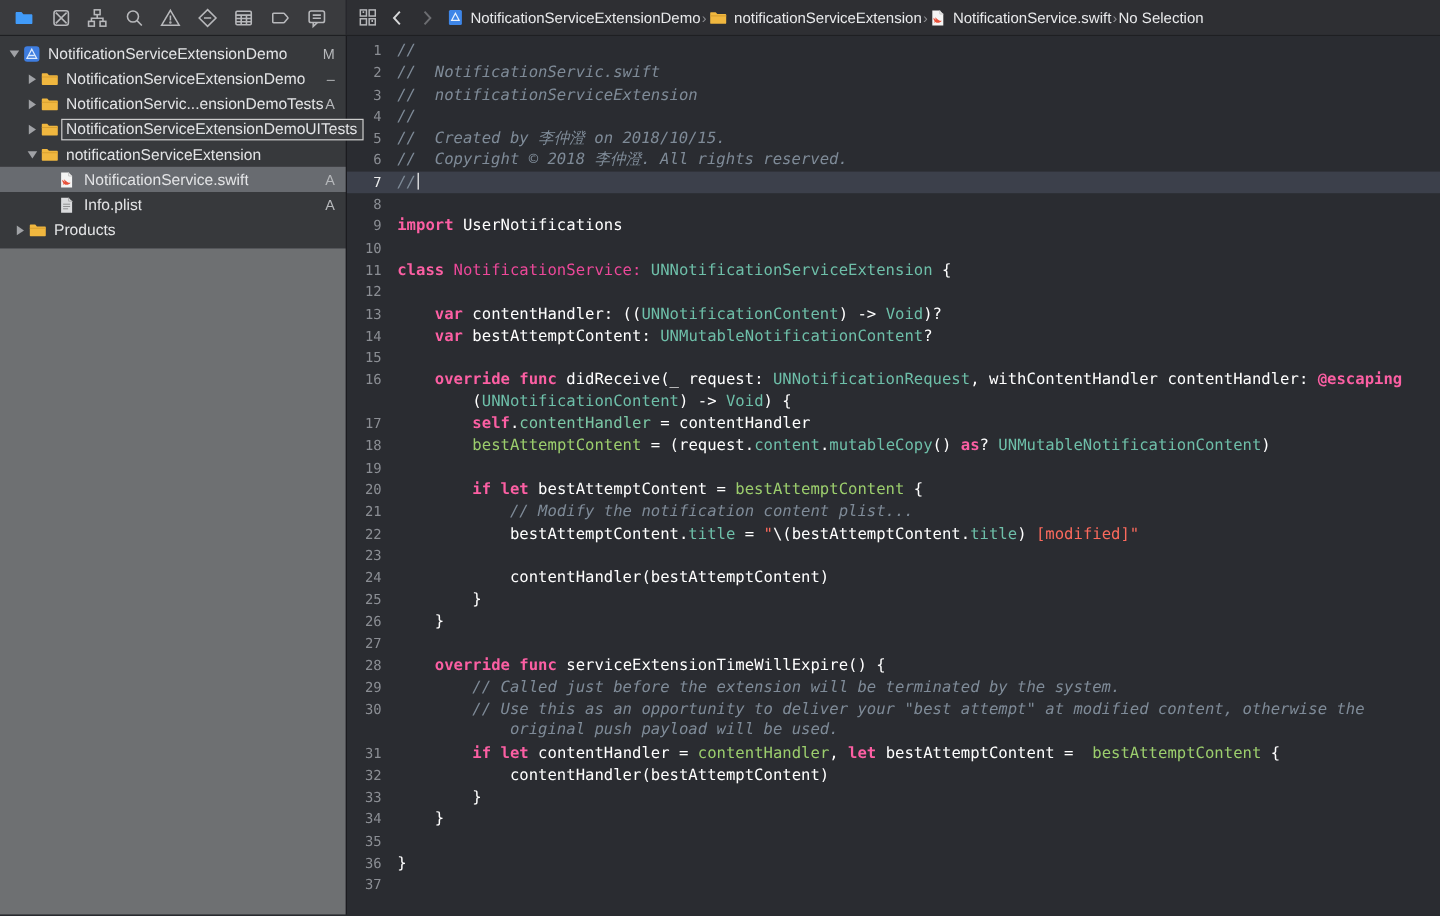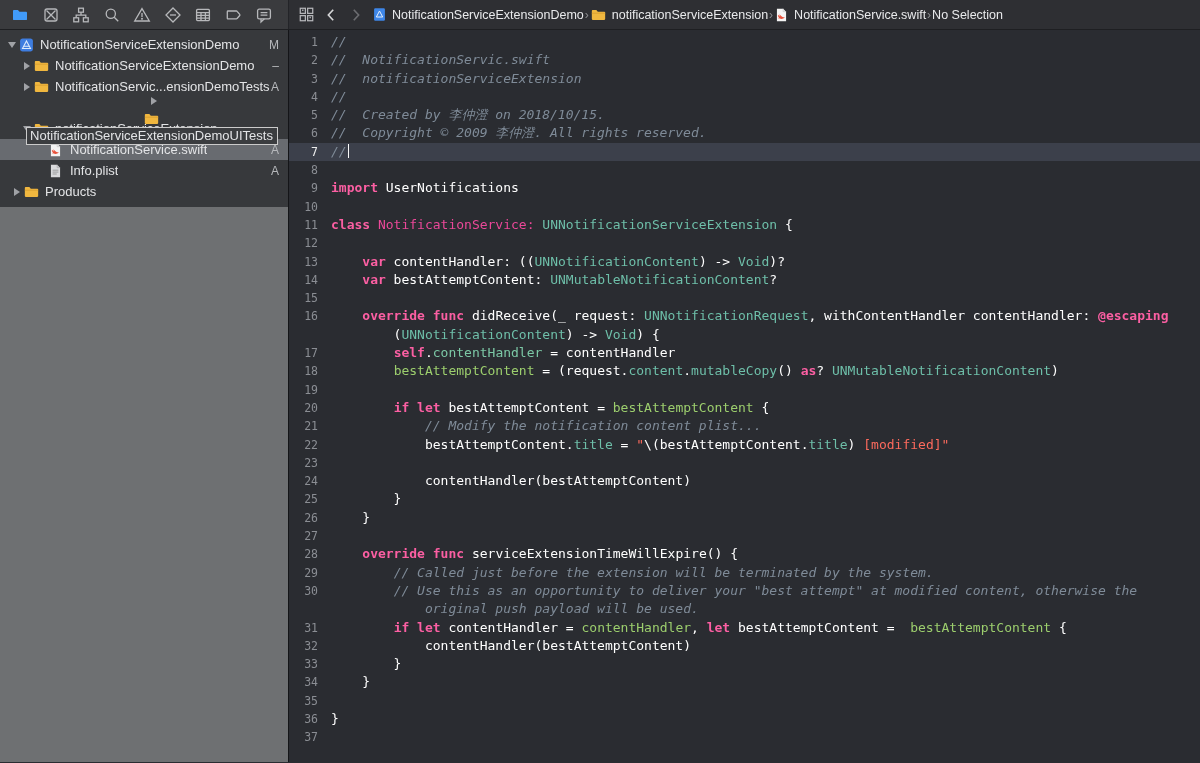--- a/index.html
+++ b/index.html
@@ -209,21 +209,21 @@
           </span>
           <span class="side-icon">
             <svg width="17" height="16" viewBox="0 0 18 18" fill="none" stroke="#b7b8bb" stroke-width="1.3">
               <path d="M1.5 4.4c0-.5.4-.9.9-.9h4.2l1.6 1.8h7.4c.5 0 .9.4.9.9v7.4c0 .5-.4.9-.9.9H2.4c-.5 0-.9-.4-.9-.9z" fill="#f0b73f" stroke="none"></path>
               <path d="M1.5 7h15" stroke="#d9a030" stroke-width="1"></path>
             </svg>
           </span>
           <span class="side-label">NotificationServic...ensionDemoTests</span>
           <span class="side-badge">A</span>
         </div>
-        <div class="side-row" style="padding-left: 20px; flex-direction: column;">
+        <div class="side-row" style="padding-left: 20px;">
           <span class="disc">
             <span class="tri-closed"></span>
           </span>
           <span class="side-icon">
             <svg width="17" height="16" viewBox="0 0 18 18" fill="none" stroke="#b7b8bb" stroke-width="1.3">
               <path d="M1.5 4.4c0-.5.4-.9.9-.9h4.2l1.6 1.8h7.4c.5 0 .9.4.9.9v7.4c0 .5-.4.9-.9.9H2.4c-.5 0-.9-.4-.9-.9z" fill="#f0b73f" stroke="none"></path>
               <path d="M1.5 7h15" stroke="#d9a030" stroke-width="1"></path>
             </svg>
           </span>
           <span class="side-label expansion">NotificationServiceExtensionDemoUITests</span>
@@ -278,21 +278,21 @@
         </div>
       </div>
     <div class="side-rest"></div>
   </div>
   <div class="editor" id="editor">
       <div class="code-row"><span class="ln">1</span><span><span class="it" style="color: rgb(127, 139, 152);">//</span></span></div>
       <div class="code-row"><span class="ln">2</span><span><span class="it" style="color: rgb(127, 139, 152);">//  NotificationServic.swift</span></span></div>
       <div class="code-row"><span class="ln">3</span><span><span class="it" style="color: rgb(127, 139, 152);">//  notificationServiceExtension</span></span></div>
       <div class="code-row"><span class="ln">4</span><span><span class="it" style="color: rgb(127, 139, 152);">//</span></span></div>
       <div class="code-row"><span class="ln">5</span><span><span class="it" style="color: rgb(127, 139, 152);">//  Created by 李仲澄 on 2018/10/15.</span></span></div>
-      <div class="code-row"><span class="ln">6</span><span><span class="it" style="color: rgb(127, 139, 152);">//  Copyright © 2009 李仲澄. All rights reserved.</span></span></div>
+      <div class="code-row"><span class="ln">6</span><span><span class="it" style="color: rgb(127, 139, 152);">//  Copyright © 2018 李仲澄. All rights reserved.</span></span></div>
       <div class="code-row current"><span class="ln">7</span><span><span class="it" style="color: rgb(127, 139, 152);">//</span><span class="caret"></span></span></div>
       <div class="code-row"><span class="ln">8</span><span></span></div>
       <div class="code-row"><span class="ln">9</span><span><span class="b" style="color: rgb(252, 95, 163);">import</span><span style="color: rgb(255, 255, 255);"> UserNotifications</span></span></div>
       <div class="code-row"><span class="ln">10</span><span></span></div>
       <div class="code-row"><span class="ln">11</span><span><span class="b" style="color: rgb(252, 95, 163);">class</span><span style="color: #ec4899;"> NotificationService: </span><span style="color: rgb(110, 191, 169);">UNNotificationServiceExtension</span><span style="color: rgb(255, 255, 255);"> {</span></span></div>
       <div class="code-row"><span class="ln">12</span><span></span></div>
       <div class="code-row"><span class="ln">13</span><span><span style="color: rgb(255, 255, 255);">    </span><span class="b" style="color: rgb(252, 95, 163);">var</span><span style="color: rgb(255, 255, 255);"> contentHandler: ((</span><span style="color: rgb(110, 191, 169);">UNNotificationContent</span><span style="color: rgb(255, 255, 255);">) -&gt; </span><span style="color: rgb(110, 191, 169);">Void</span><span style="color: rgb(255, 255, 255);">)?</span></span></div>
       <div class="code-row"><span class="ln">14</span><span><span style="color: rgb(255, 255, 255);">    </span><span class="b" style="color: rgb(252, 95, 163);">var</span><span style="color: rgb(255, 255, 255);"> bestAttemptContent: </span><span style="color: rgb(110, 191, 169);">UNMutableNotificationContent</span><span style="color: rgb(255, 255, 255);">?</span></span></div>
       <div class="code-row"><span class="ln">15</span><span></span></div>
       <div class="code-row"><span class="ln">16</span><span><span style="color: rgb(255, 255, 255);">    </span><span class="b" style="color: rgb(252, 95, 163);">override</span><span style="color: rgb(255, 255, 255);"> </span><span class="b" style="color: rgb(252, 95, 163);">func</span><span style="color: rgb(255, 255, 255);"> didReceive(_ request: </span><span style="color: rgb(110, 191, 169);">UNNotificationRequest</span><span style="color: rgb(255, 255, 255);">, withContentHandler contentHandler: </span><span class="b" style="color: rgb(252, 95, 163);">@escaping</span></span></div>

